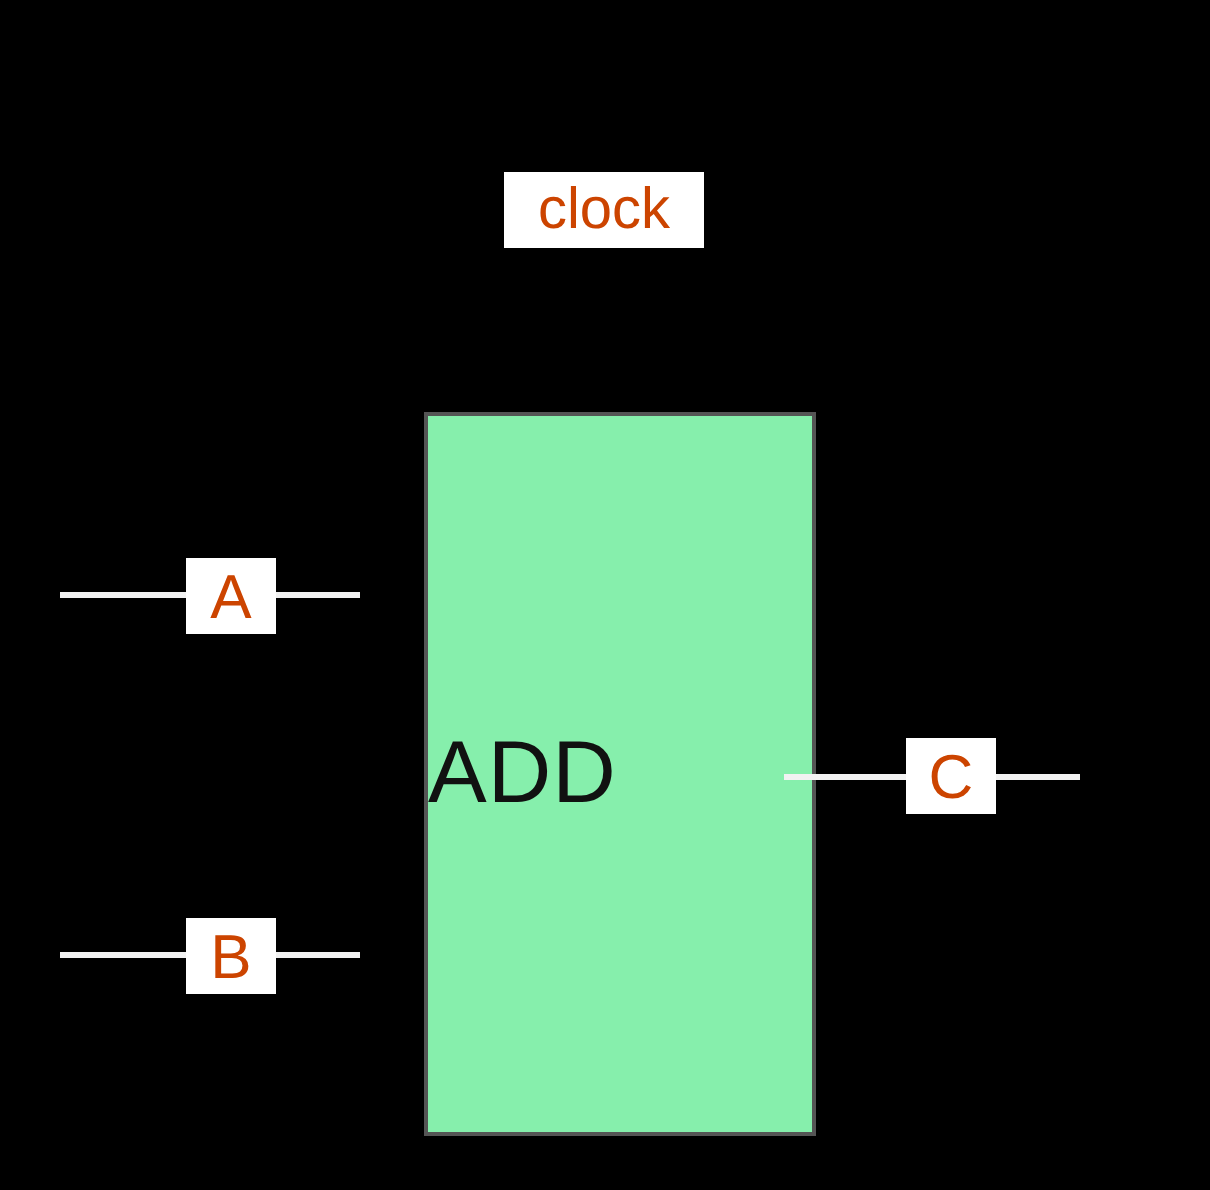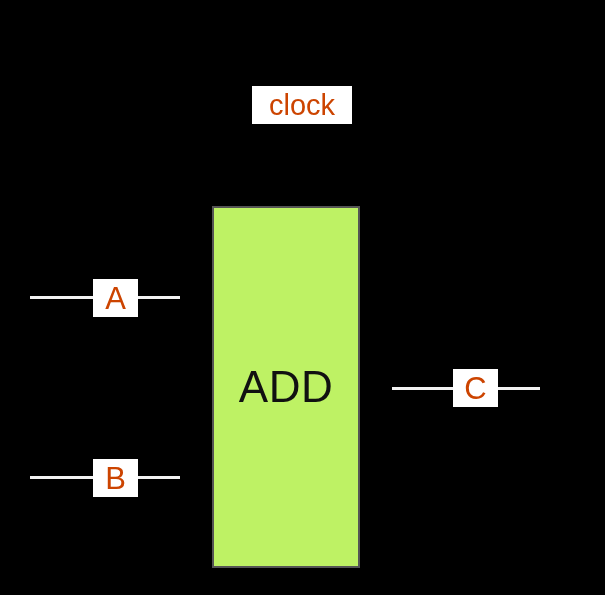--- a/index.html
+++ b/index.html
@@ -18,28 +18,27 @@
     height: 595px;
     background: #000000;
     overflow: hidden;
   }
 
   
   .block {
     position: absolute;
     left: 212px;
     top: 206px;
-    width: 148px;
+    width: 196px;
     height: 362px;
-    background: #bef264;
+    background: #86efac;
     border: 2px solid #555555;
     box-sizing: border-box;
     display: flex;
     align-items: center;
-    justify-content: center;
   }
   .block-label {
     font-size: 44px;
     line-height: 1;
     color: #111111;
     letter-spacing: 0.5px;
     user-select: none;
   }
 
   

